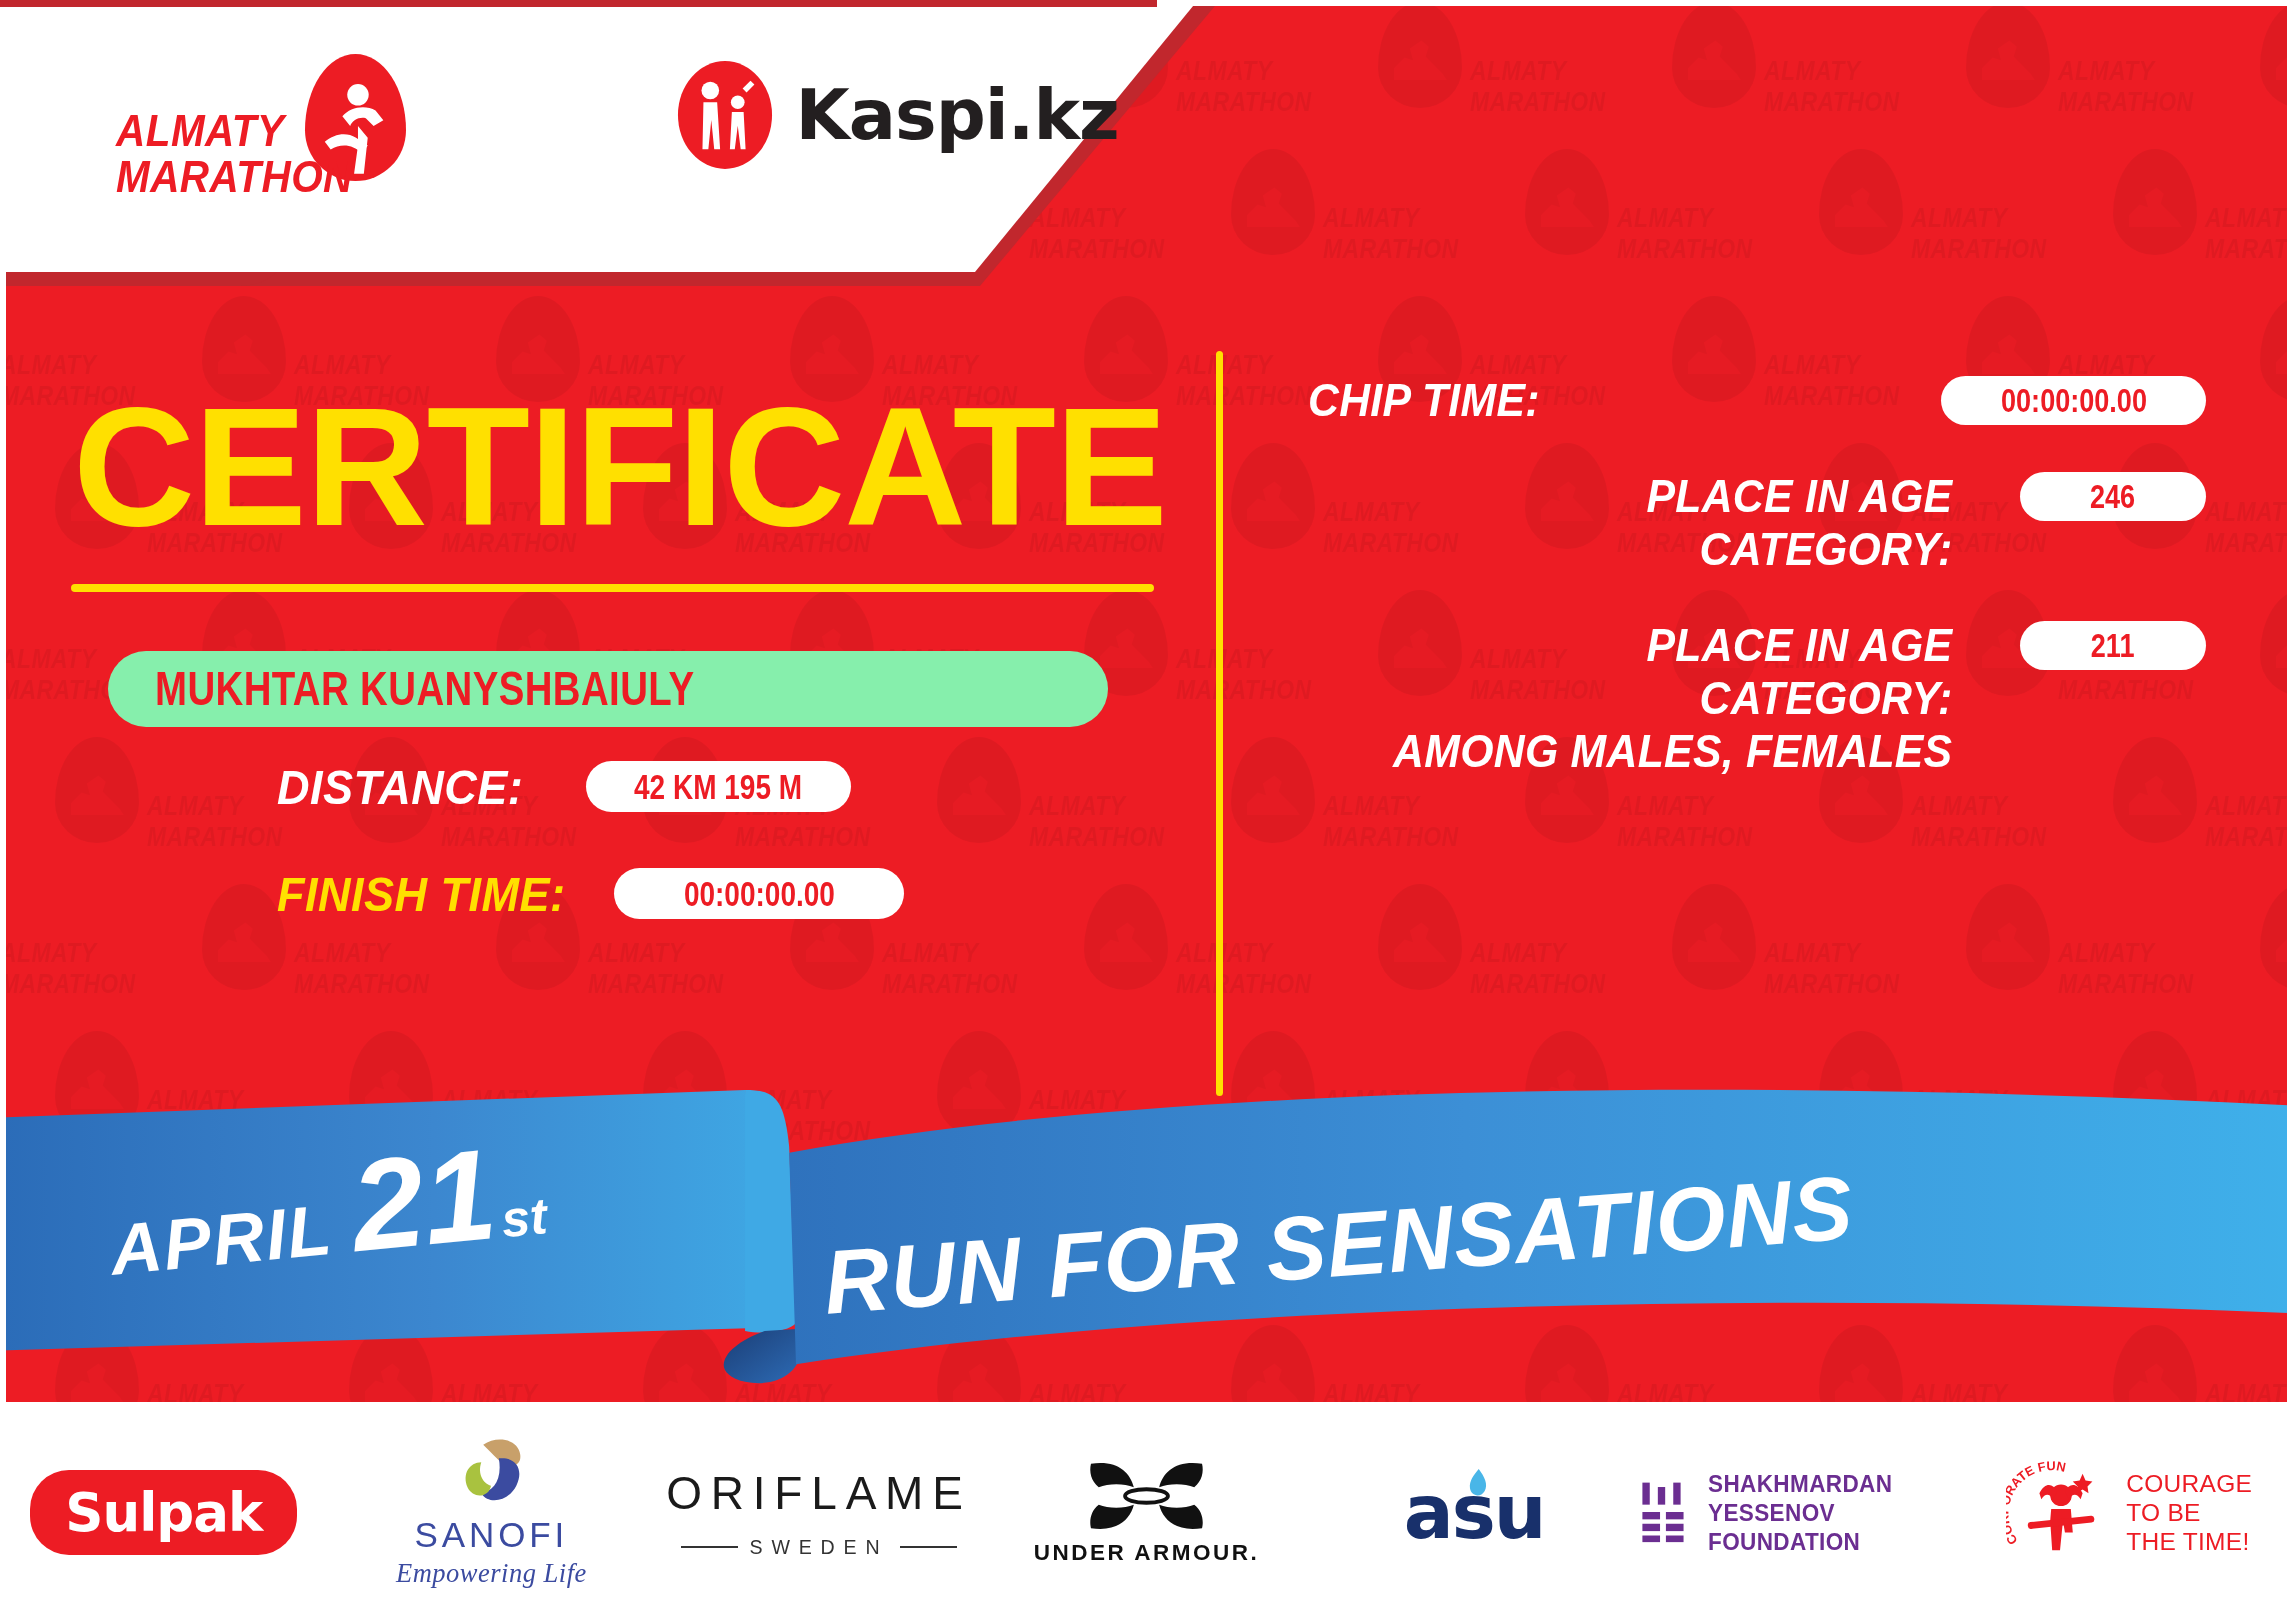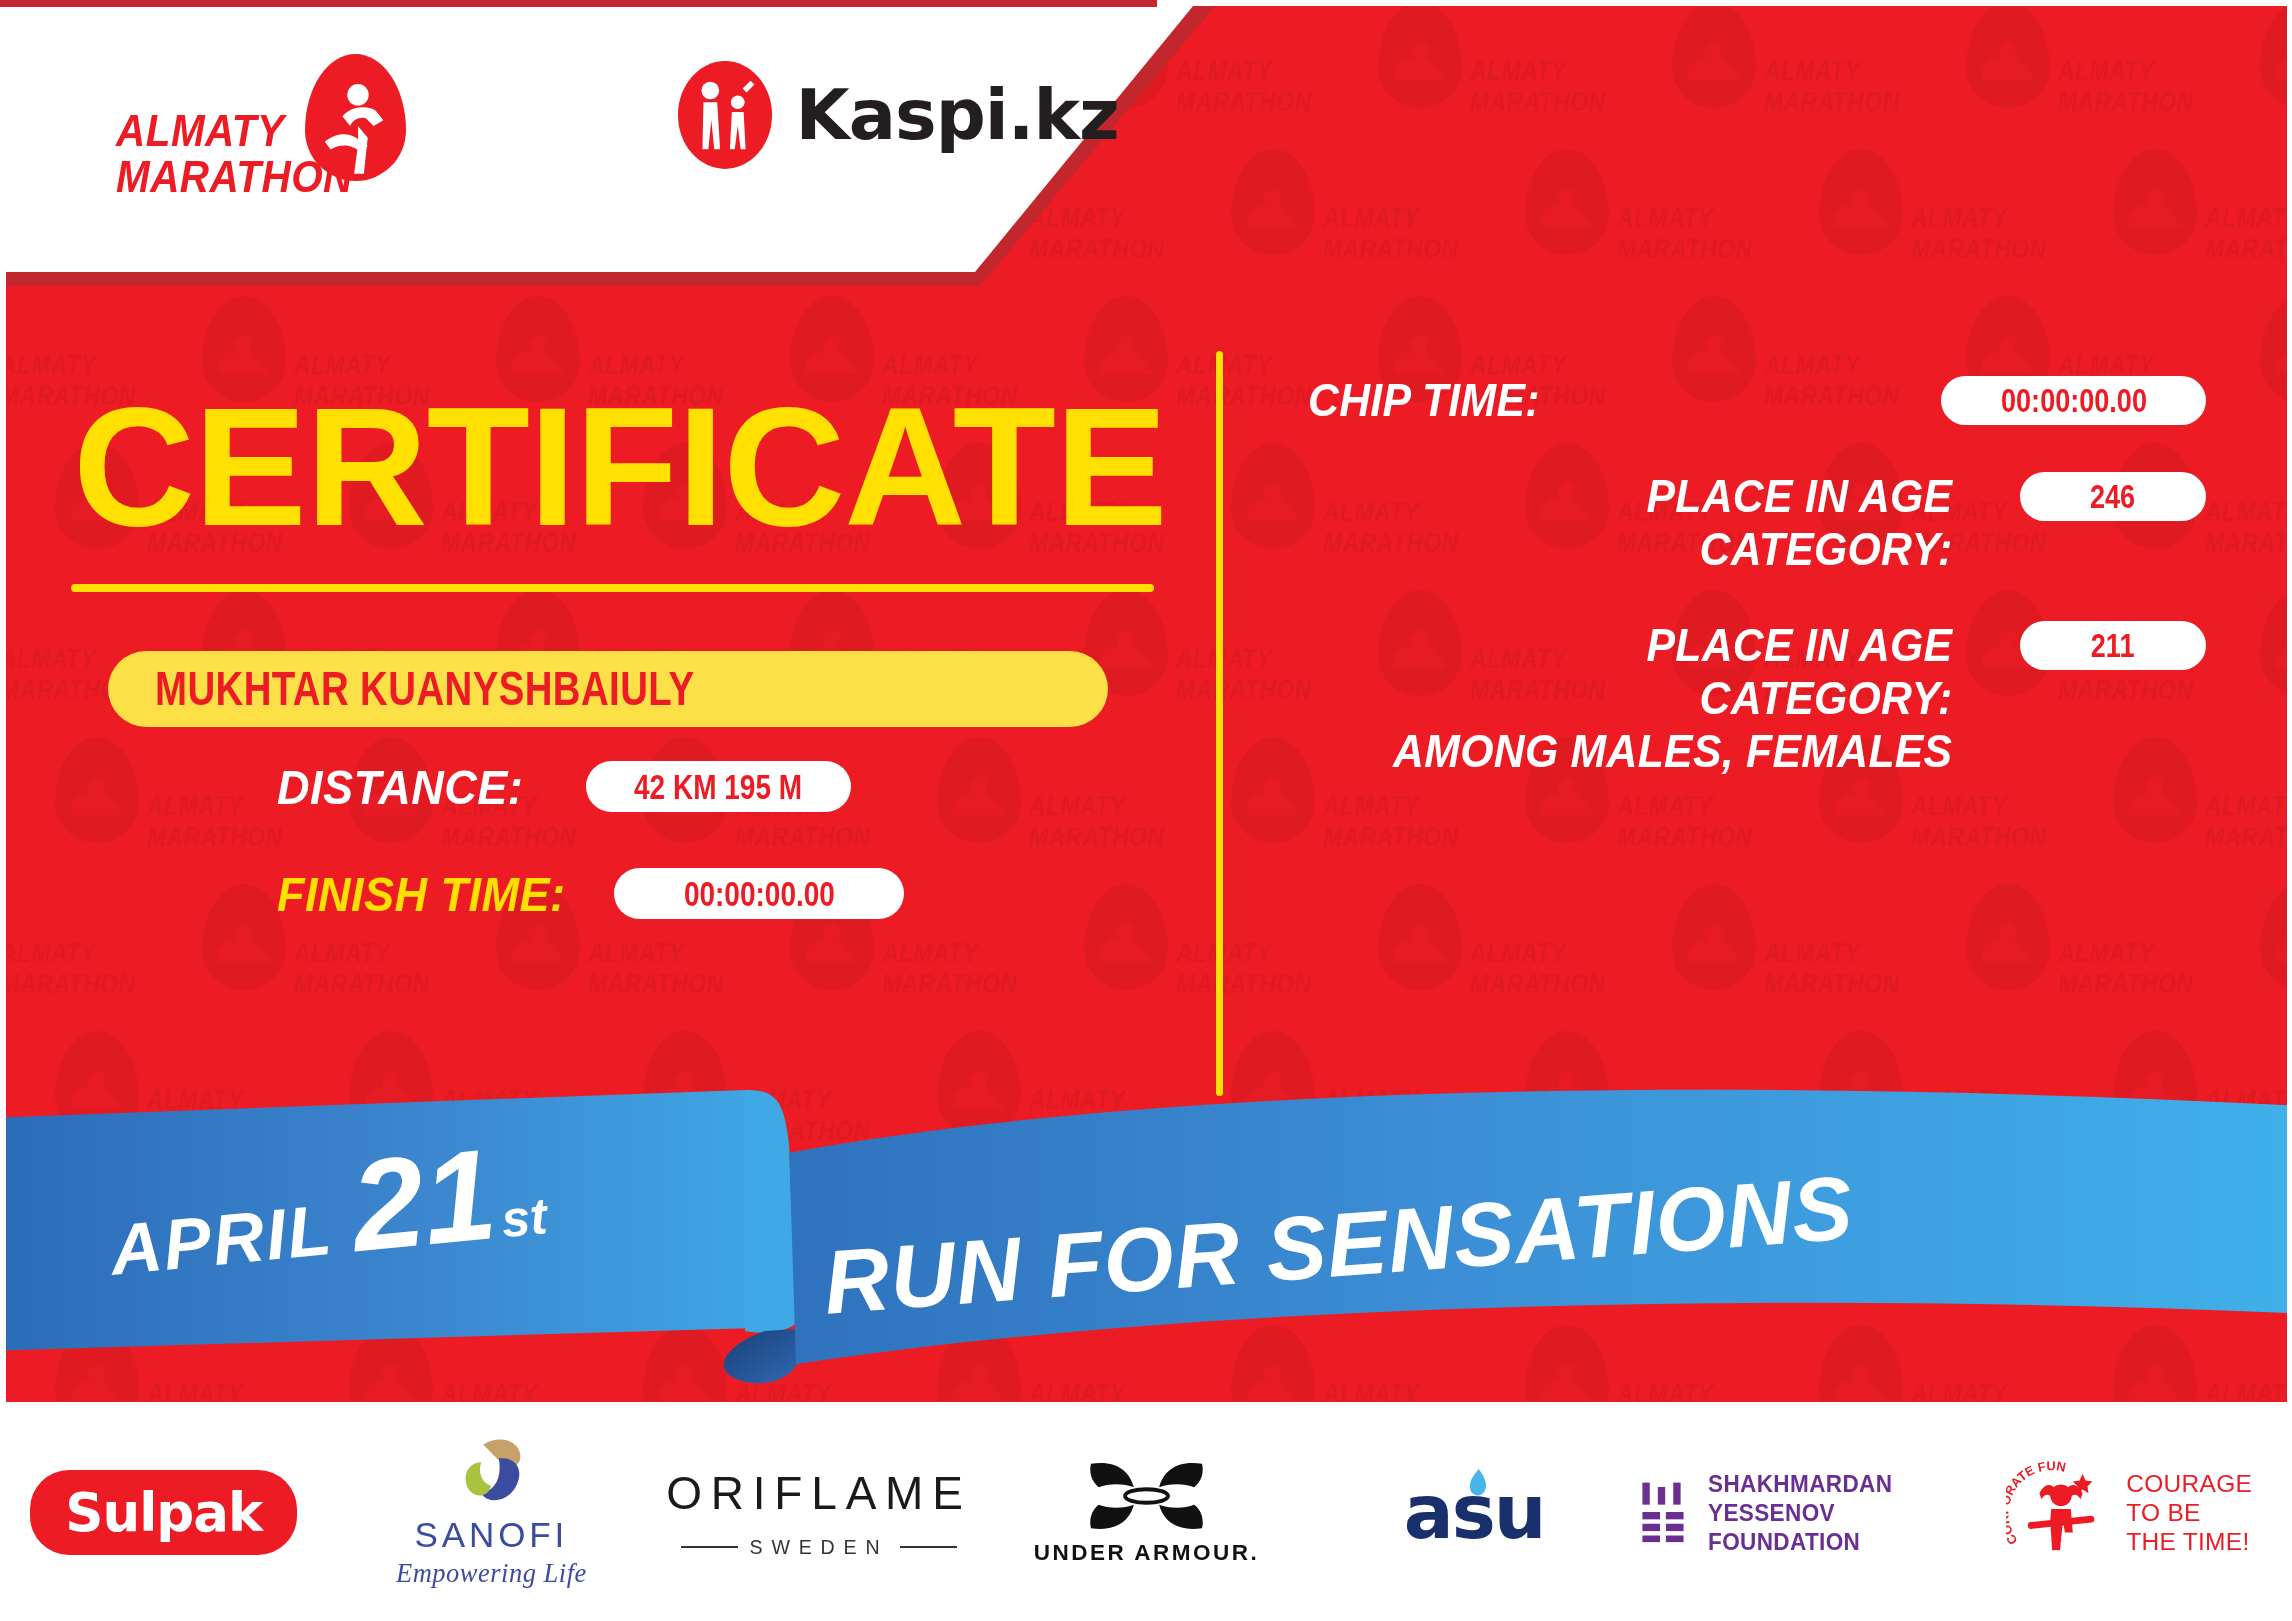--- a/index.html
+++ b/index.html
@@ -66,21 +66,21 @@
       border-radius:3.9px;z-index:12;}
 
   
   .left-col{position:absolute;left:12px;top:323px;width:1176px;z-index:12;}
   .cert-title{color:#FFE000;font-weight:bold;font-size:169px;line-height:169px;letter-spacing:-1px;
       margin:59px 0 0 61px;
       font-family:"Liberation Sans Narrow","Liberation Sans",sans-serif;
       transform:scaleX(1.0);transform-origin:left top;white-space:nowrap;}
   .title-rule{width:1083px;height:7.8px;background:#FFE000;margin:33px 0 0 59px;border-radius:3.9px;}
 
-  .name-pill{margin:59px 0 0 96px;width:1000px;height:76px;background:#fde047;border-radius:39px;
+  .name-pill{margin:59px 0 0 96px;width:1000px;height:76px;background:#86efac;border-radius:39px;
       display:flex;align-items:center;}
   .name-text{color:#ED1C24;font-weight:bold;font-size:48px;margin-left:47px;letter-spacing:0.5px;
       font-family:"Liberation Sans Narrow","Liberation Sans",sans-serif;
       transform:scaleX(.80);transform-origin:left center;white-space:nowrap;}
 
   .l-row{display:flex;align-items:center;margin-left:265px;}
   .l-row.r1{margin-top:32px;}
   .l-row.r2{margin-top:51px;margin-left:265px;}
   .l-label{font-weight:bold;font-style:italic;font-size:49px;letter-spacing:0.5px;
       font-family:"Liberation Sans Narrow","Liberation Sans",sans-serif;

